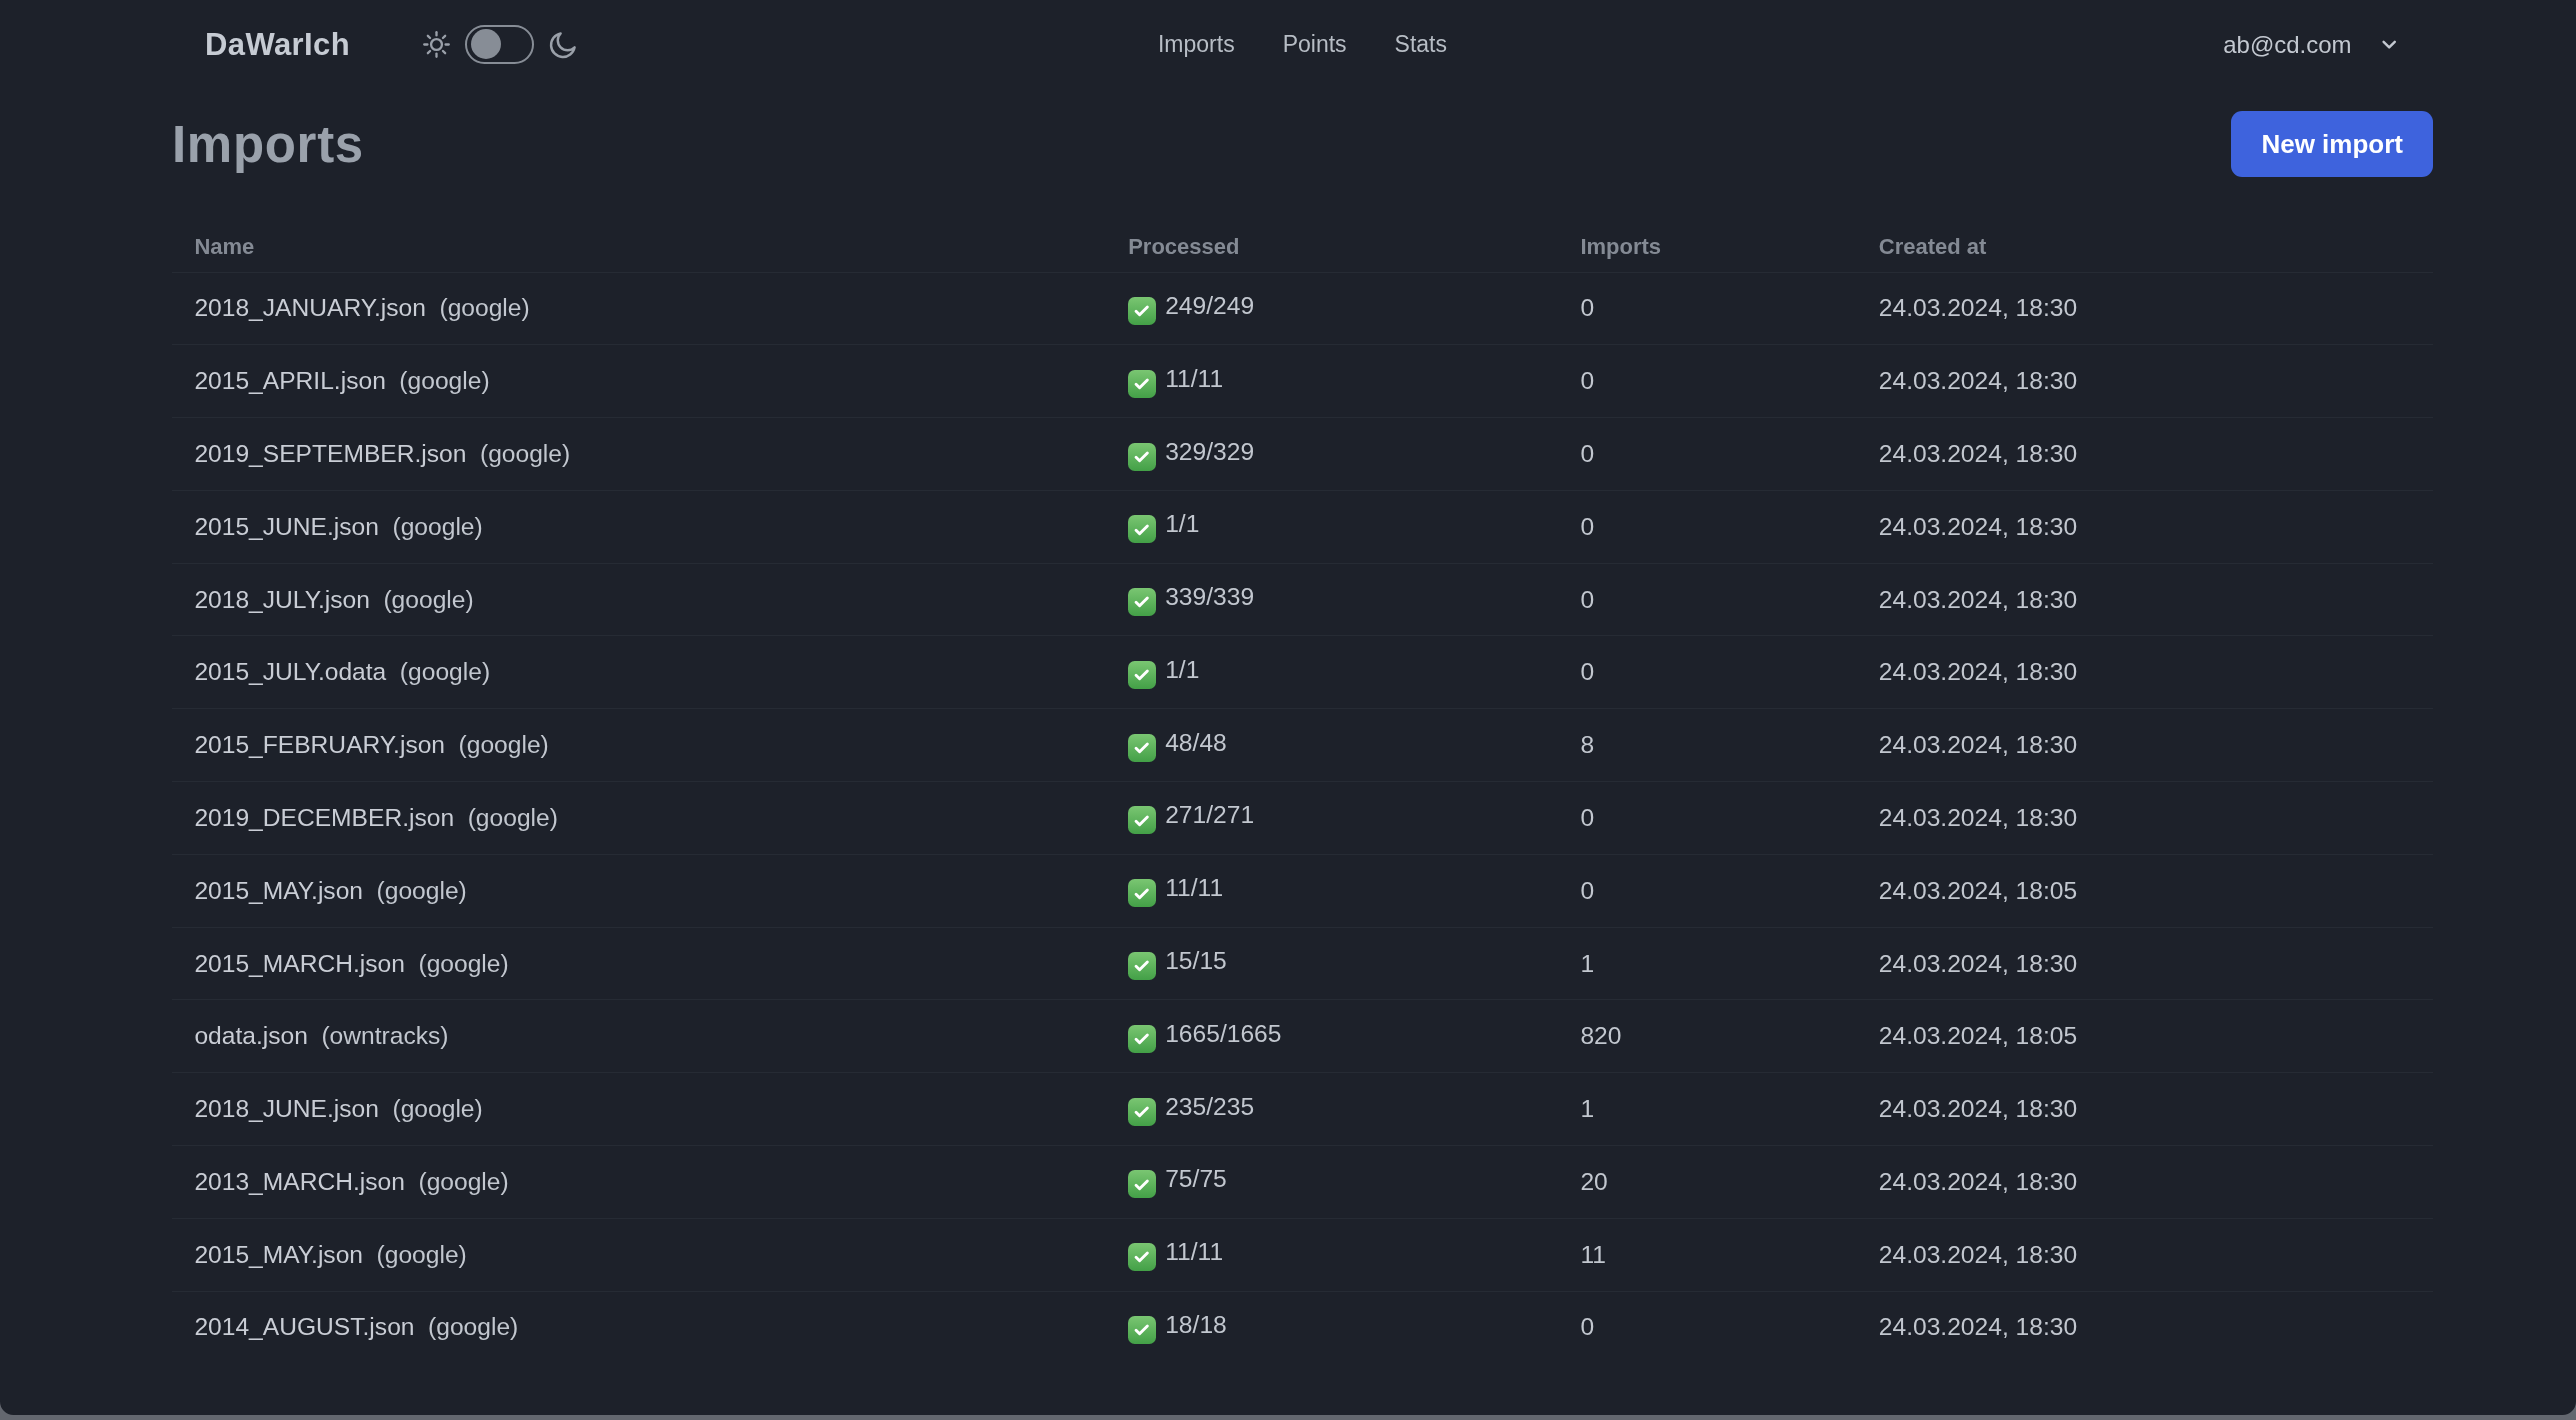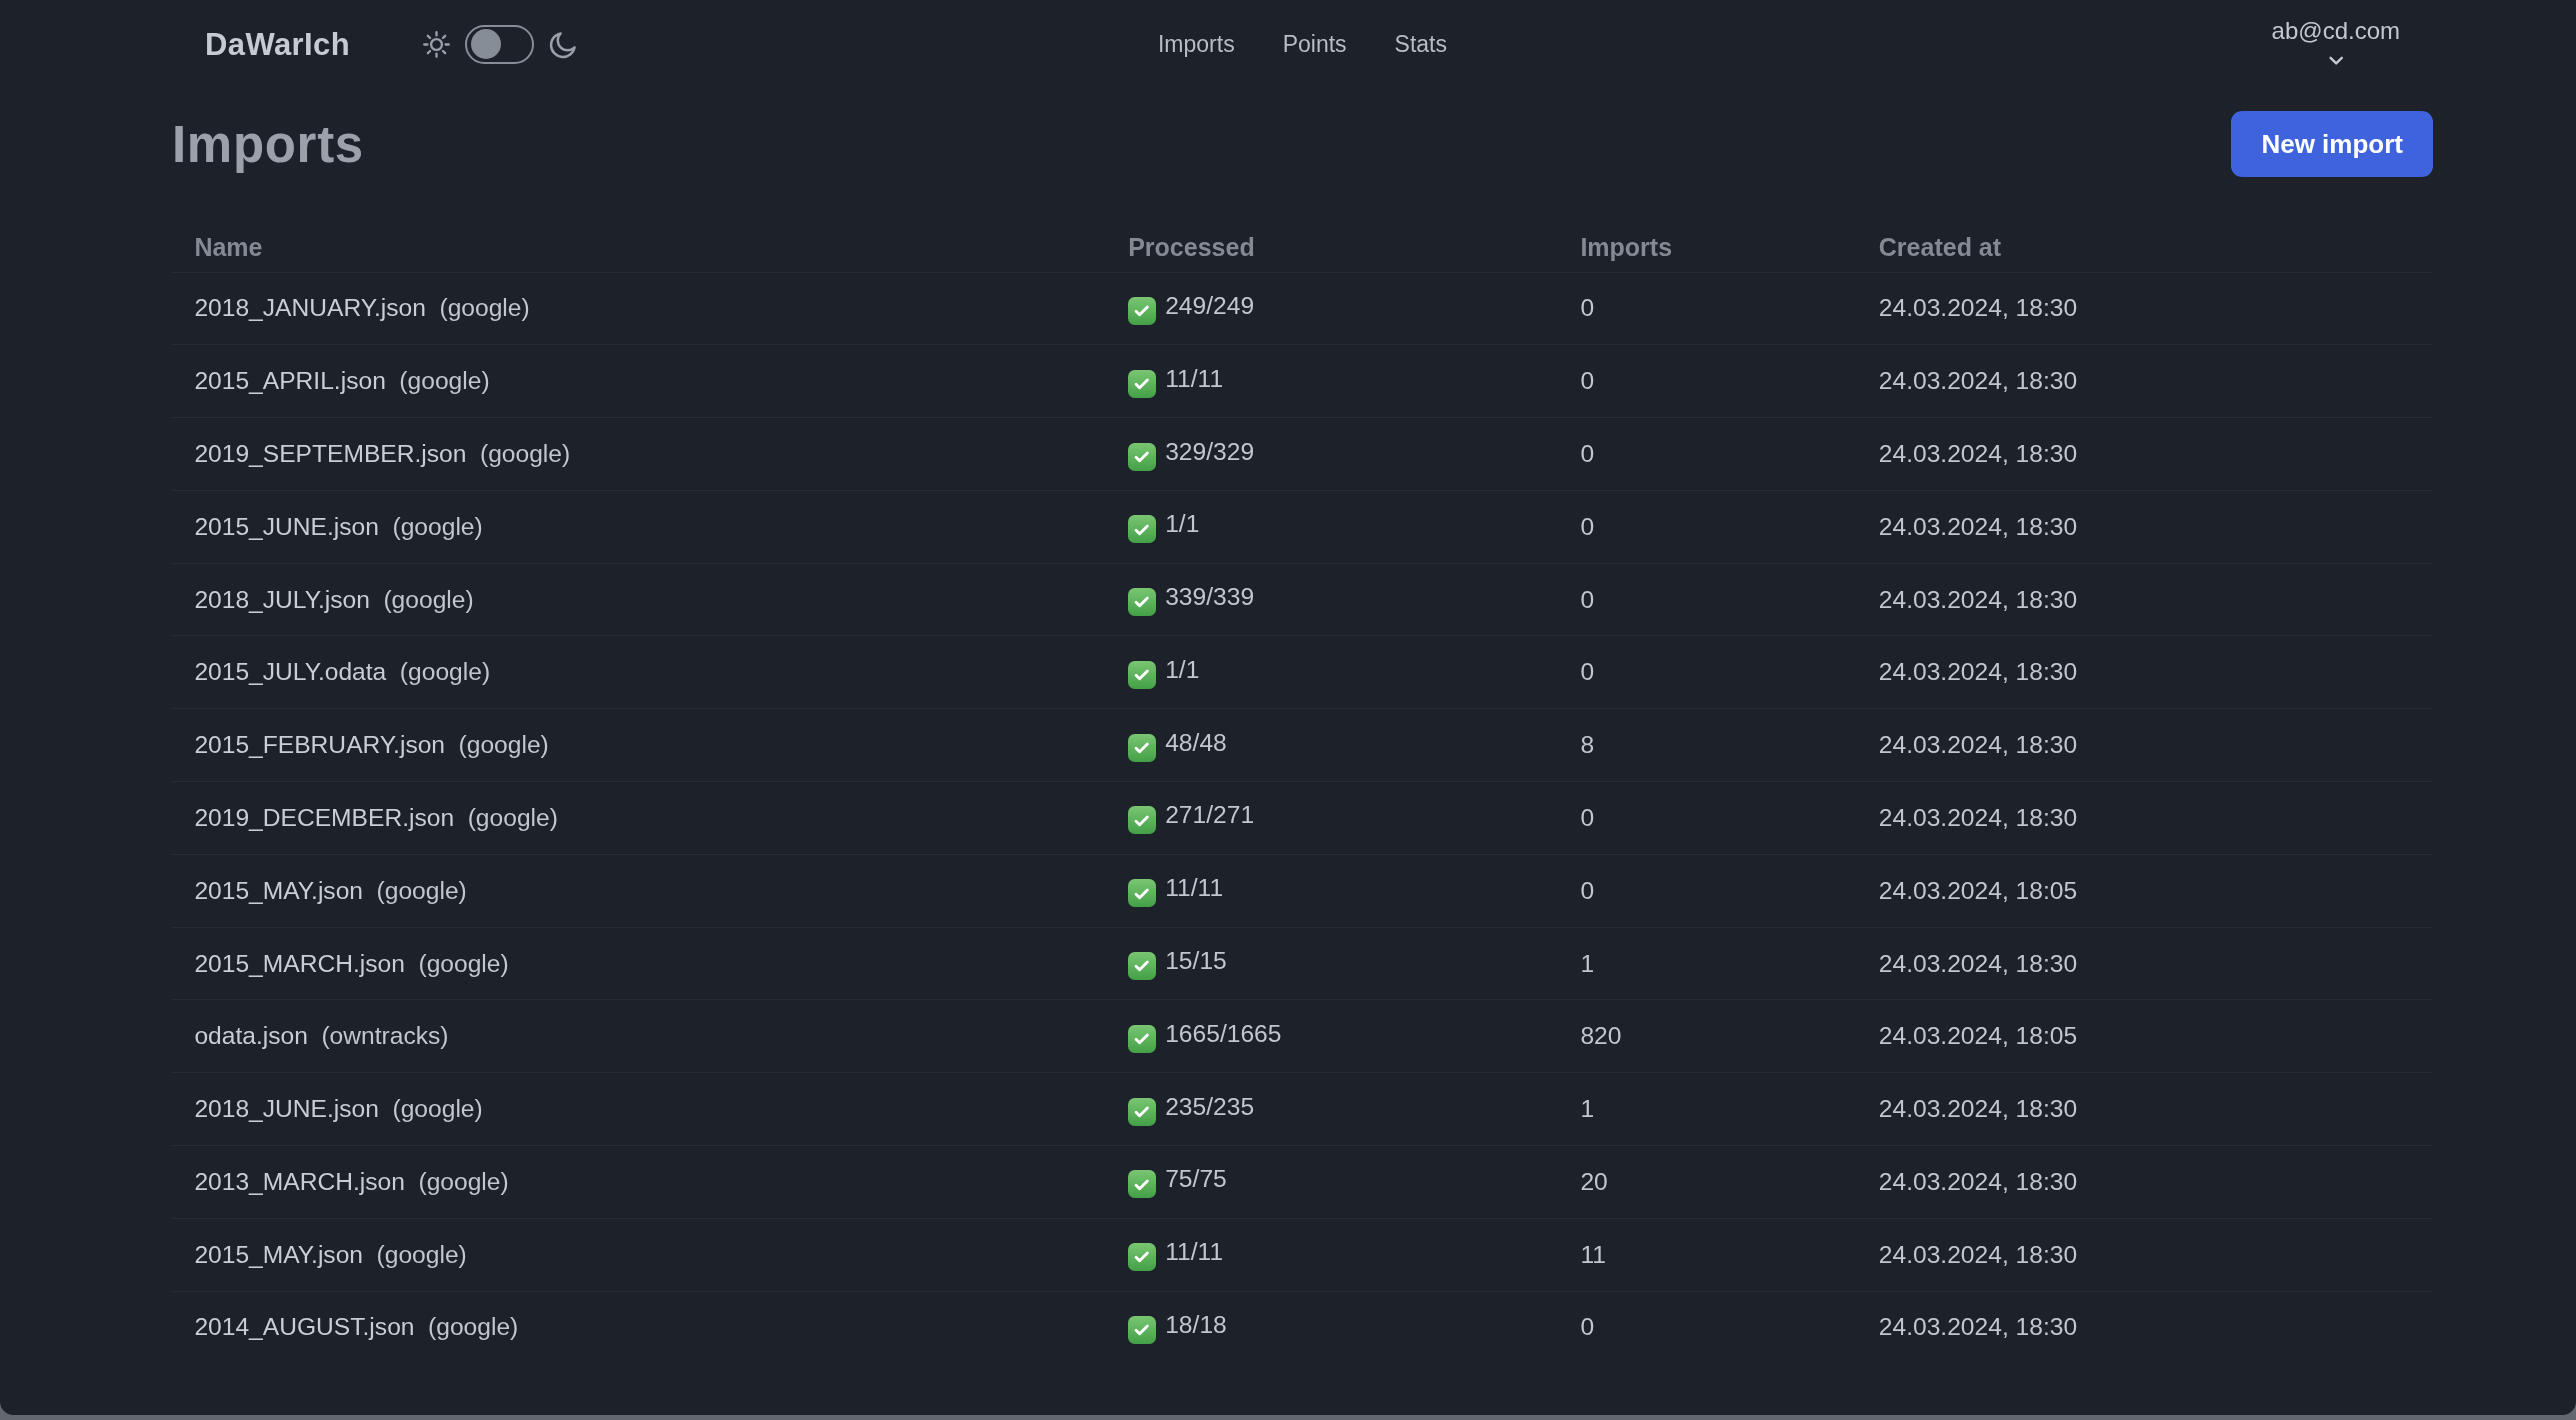--- a/index.html
+++ b/index.html
@@ -67,23 +67,22 @@
   .nav-link {
     font-size: 23px;
     color: #b7bdc5;
     text-decoration: none;
     cursor: pointer;
   }
   .user-menu {
     margin-left: auto;
     display: flex;
     align-items: center;
-    gap: 4px;
-    cursor: pointer;
-    flex-direction: column;
+    gap: 26px;
+    cursor: pointer;
   }
   .user-email { font-size: 24px; color: #c3c8d0; }
   .chevron { width: 22.4px; height: 22.4px; display: inline-flex; }
   .chevron svg { width: 100%; height: 100%; }
 
   
   .content { padding: 0 143px; }
   .page-head {
     margin-top: 22.4px;
     display: flex;
@@ -116,21 +115,21 @@
     margin-top: 45px;
     border-collapse: collapse;
     table-layout: fixed;
   }
   col.c1 { width: 41.3%; }
   col.c2 { width: 20.0%; }
   col.c3 { width: 13.2%; }
   col.c4 { width: 25.5%; }
   th {
     text-align: left;
-    font-size: 25px;
+    font-size: 22px;
     line-height: 22.4px;
     font-weight: 700;
     color: #848a94;
     padding: 13.4px 22.4px;
   }
   tbody tr { border-top: 1.5px solid #262b34; }
   td {
     font-size: 24.6px;
     line-height: 28px;
     color: #c2c7cf;

